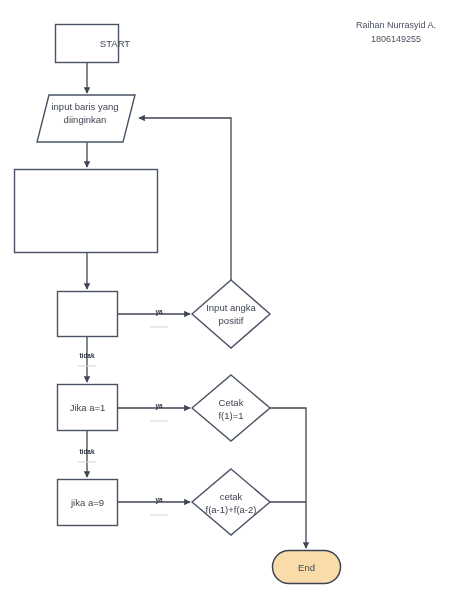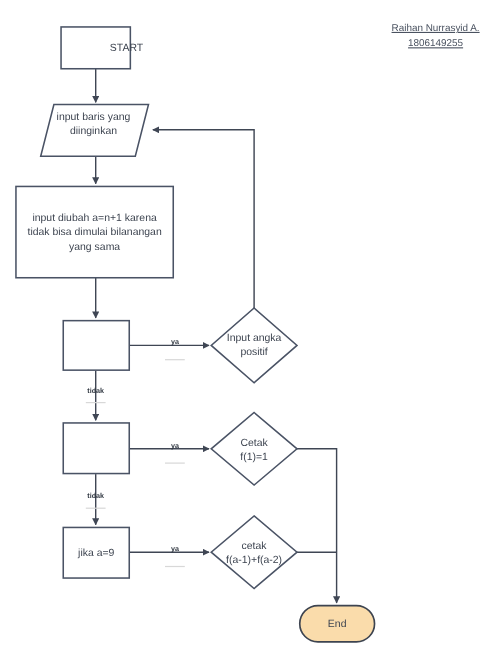--- a/index.html
+++ b/index.html
@@ -46,21 +46,20 @@
     font-weight: 700;
   }
   .header-block {
     position: absolute;
     right: 18px;
     top: 18px;
     text-align: center;
     color: #4a5260;
     font-size: 9px;
     line-height: 14px;
-    text-decoration: underline;
   }
   .header-line {
     display: block;
   }
 </style>
 </head>
 <body>
 
 <div id="canvas">
 
@@ -123,28 +122,26 @@
     <polygon points="231,469 270,502 231,535 192,502" fill="#ffffff" stroke="#4a5365" stroke-width="1.4"></polygon>
 
     <rect x="272.5" y="550.5" width="68" height="33" rx="16.5" ry="16.5" fill="#fadcab" stroke="#3d4450" stroke-width="1.5"></rect>
   </svg>
 
   <div class="node-text" style="left:55px; top:24px; width:64px; height:39px;margin-left:28px;">START</div>
 
   <div class="node-text" style="left:39px; top:95px; width:92px; height:36px;">input baris yang
 diinginkan</div>
 
-  <div class="node-text" style="left:17px; top:170px; width:138px; height:82px;">input diubah a=n+1 karena
-tidak bisa dimulai bilanangan
-yang sama</div>
 
 
   <div class="node-text" style="left:196px; top:291px; width:70px; height:46px;">Input angka
 positif</div>
 
+  <div class="node-text" style="left:57px; top:384px; width:61px; height:47px;">Jika a=1</div>
 
   <div class="node-text" style="left:198px; top:386px; width:66px; height:45px;">Cetak
 f(1)=1</div>
 
   <div class="node-text" style="left:57px; top:479px; width:61px; height:47px;">jika a=9</div>
 
   <div class="node-text" style="left:186px; top:480px; width:90px; height:45px;">cetak
 f(a-1)+f(a-2)</div>
 
   <div class="node-text" style="left:272px; top:550px; width:69px; height:34px;">End</div>

